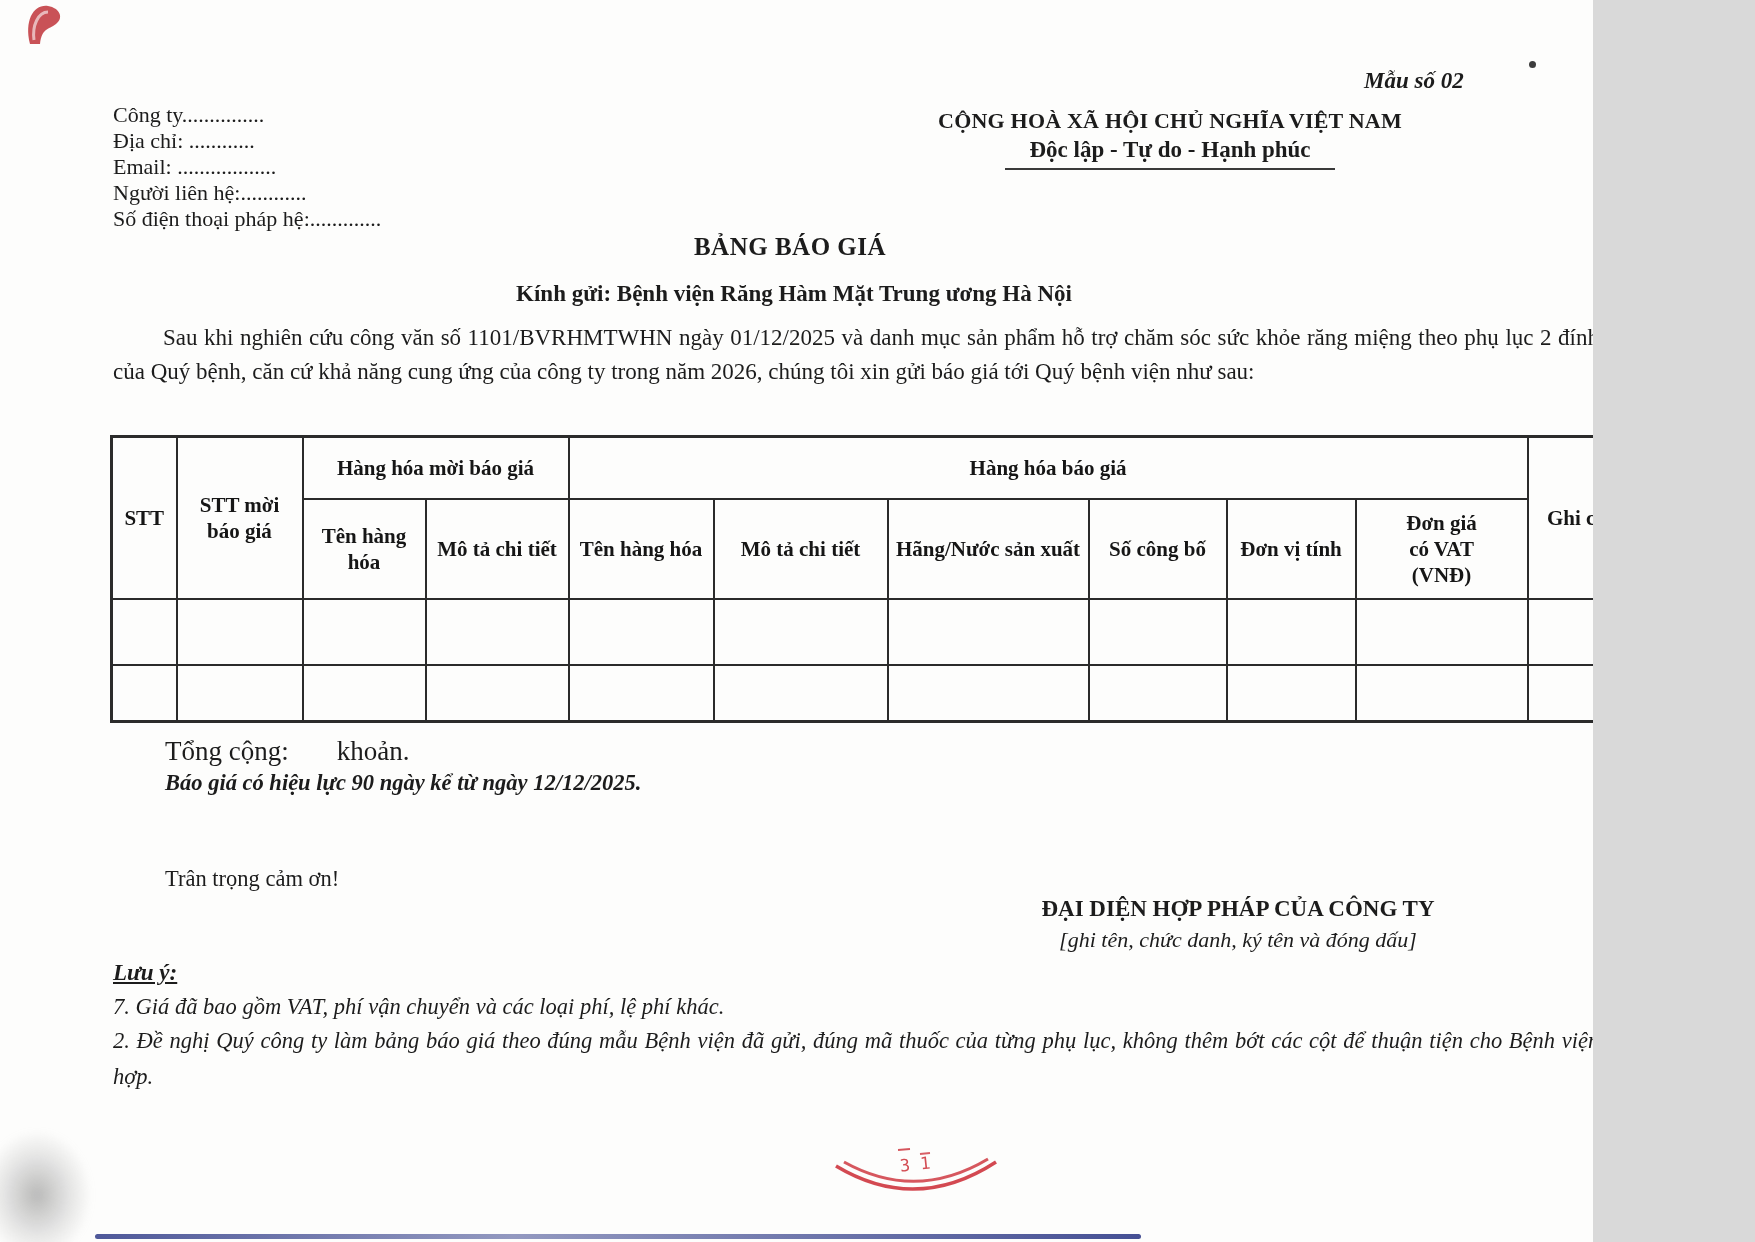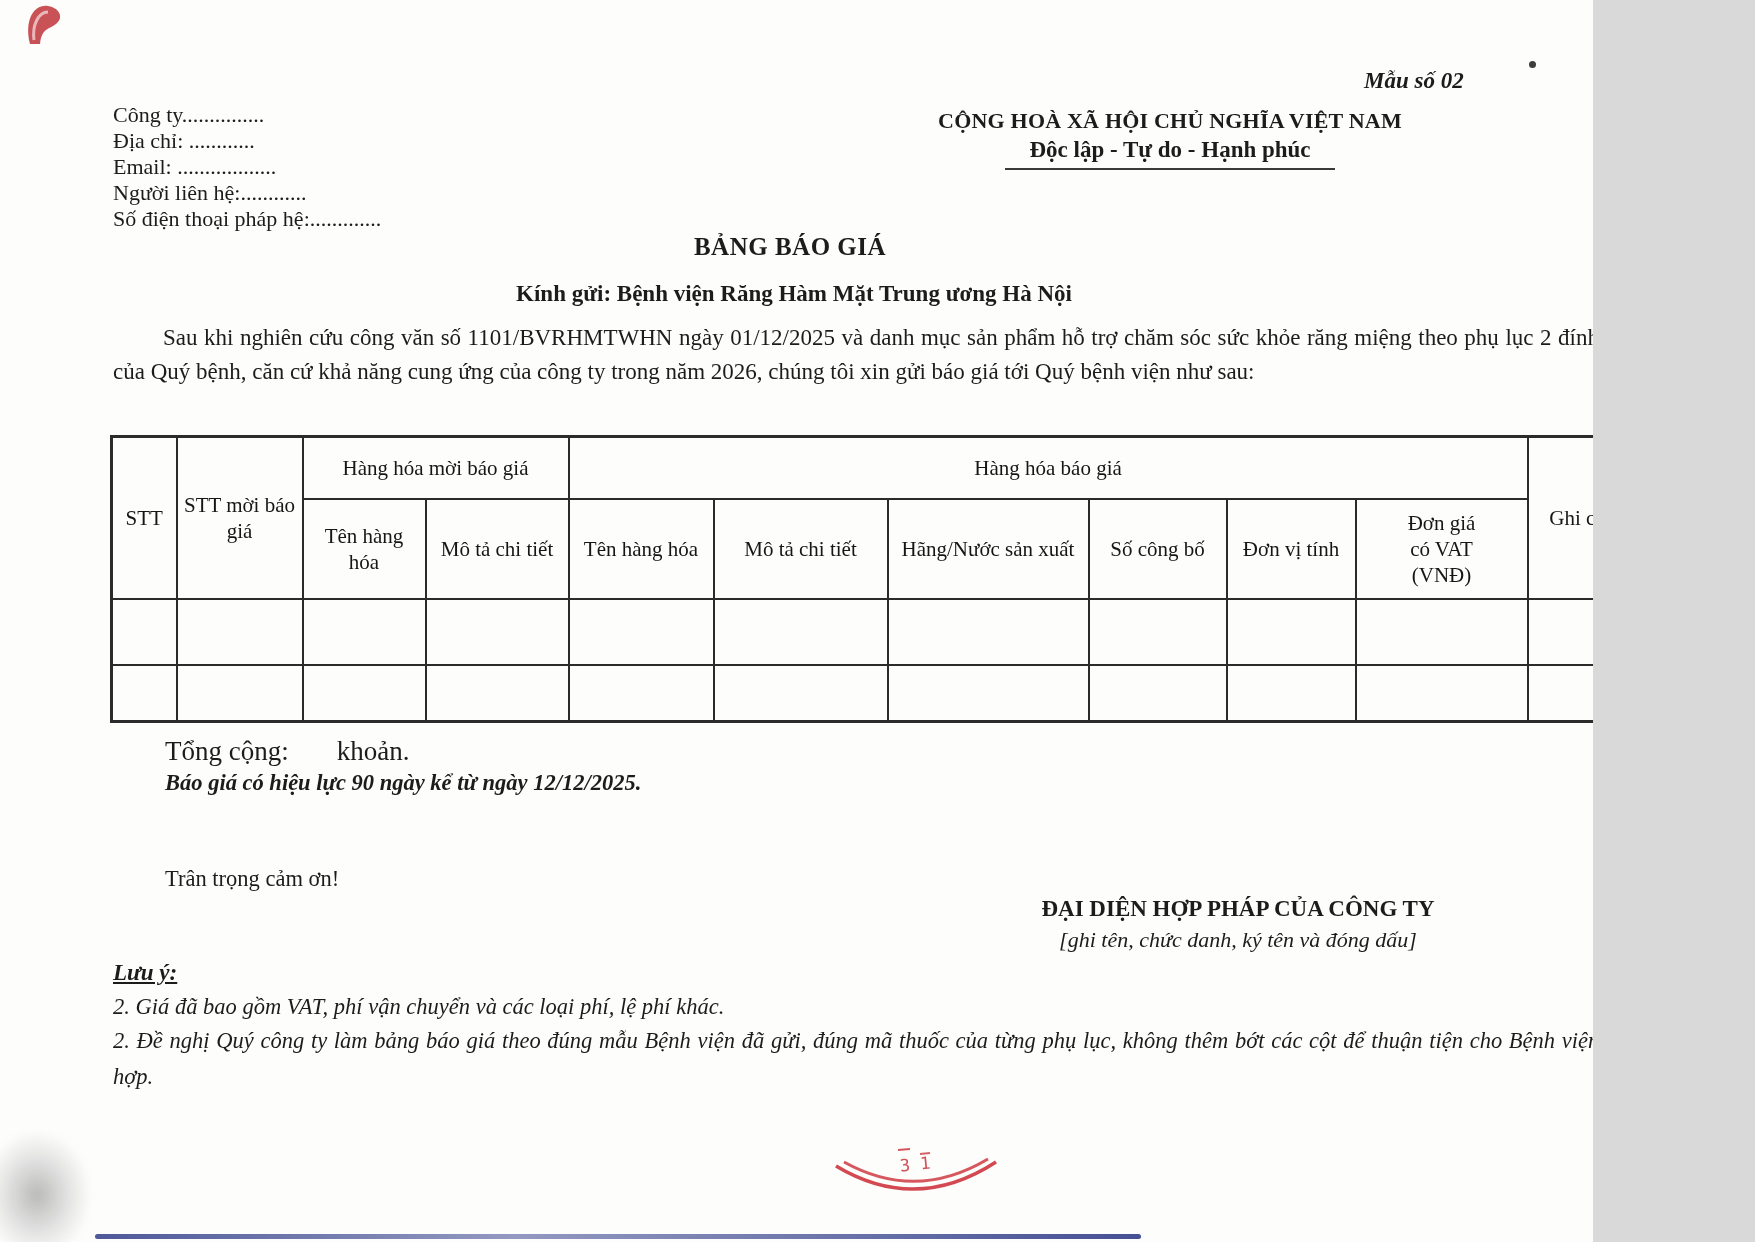--- a/index.html
+++ b/index.html
@@ -29,21 +29,21 @@
 
   .intro{left:113px;top:321px;width:1532px;font-size:23px;line-height:33.5px;text-align:justify;text-indent:50px;}
 
   table.quote{
     position:absolute;left:110px;top:435px;width:1527px;
     border-collapse:collapse;table-layout:fixed;
     border:3px solid #2b2b2b;
   }
   table.quote th,table.quote td{
     border:2px solid #2b2b2b;
-    font-size:21px;font-weight:normal;color:#161616;
+    font-size:21px;font-weight:bold;color:#161616;
     vertical-align:middle;
     padding:2px 5px;line-height:26px;
     overflow:hidden;
   }
   table.quote th.pre{white-space:pre-line;}
 
   .total-line{left:165px;top:736px;font-size:27px;}
   .total-line .suffix{margin-left:48px;}
   .validity{left:165px;top:770px;font-size:22.5px;font-weight:bold;font-style:italic;}
   .commitment{left:113px;top:801px;width:1533px;font-size:22.5px;line-height:34px;text-align:justify;text-indent:50px;}
@@ -174,21 +174,21 @@
   </div>
   <div class="abs validity">Báo giá có hiệu lực 90 ngày kể từ ngày 12/12/2025.</div>
   <div class="abs thanks">Trân trọng cảm ơn!</div>
 
   <div class="abs sig-block">
     <div class="sig-title">ĐẠI DIỆN HỢP PHÁP CỦA CÔNG TY</div>
     <div class="sig-note">[ghi tên, chức danh, ký tên và đóng dấu]</div>
   </div>
 
   <div class="abs notes-label">Lưu ý:</div>
-  <div class="abs note-1">2. Giá đã bao gồm VAT, phí vận chuyển và các loại phí, lệ phí khác.</div>
+  <div class="abs note-1">7. Giá đã bao gồm VAT, phí vận chuyển và các loại phí, lệ phí khác.</div>
   <div class="abs note-2">2. Đề nghị Quý công ty làm bảng báo giá theo đúng mẫu Bệnh viện đã gửi, đúng mã thuốc của từng phụ lục, không thêm bớt các cột để thuận tiện cho Bệnh viện tổng hợp.</div>
 
   <svg class="abs" style="left:828px;top:1142px;" width="176" height="66" viewBox="0 0 176 66">
     <path d="M8 24 Q88 72 168 20" stroke="#cf3a42" stroke-width="3.5" fill="none" opacity="0.92"></path>
     <path d="M16 20 Q88 60 160 17" stroke="#cf3a42" stroke-width="3" fill="none" opacity="0.85"></path>
     <text x="72" y="28" font-size="17" font-family="DejaVu Sans Mono, monospace" fill="#cf3a42" opacity="0.9" transform="rotate(-6 88 24)">3 1</text>
     <line x1="70" y1="8" x2="82" y2="7" stroke="#cf3a42" stroke-width="2" opacity="0.85"></line>
     <line x1="92" y1="12" x2="102" y2="11" stroke="#cf3a42" stroke-width="2" opacity="0.8"></line>
   </svg>
 

